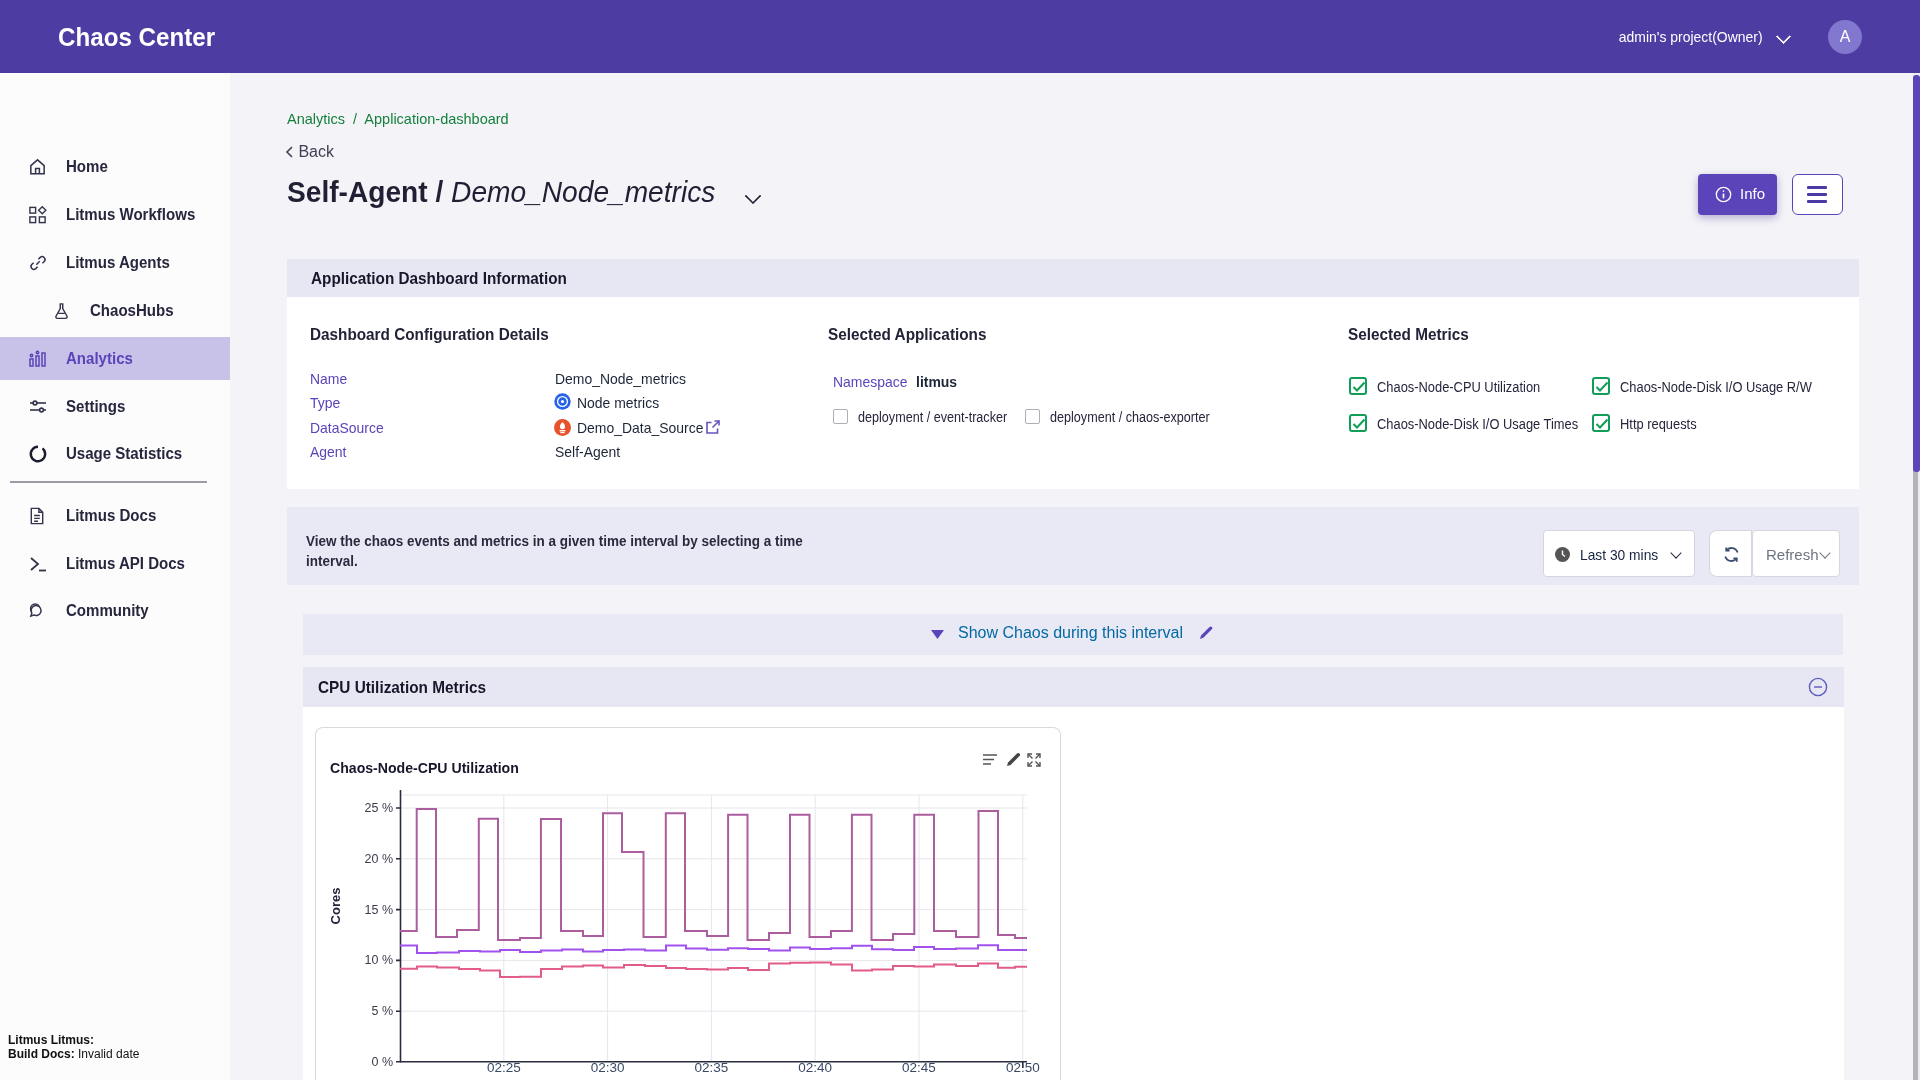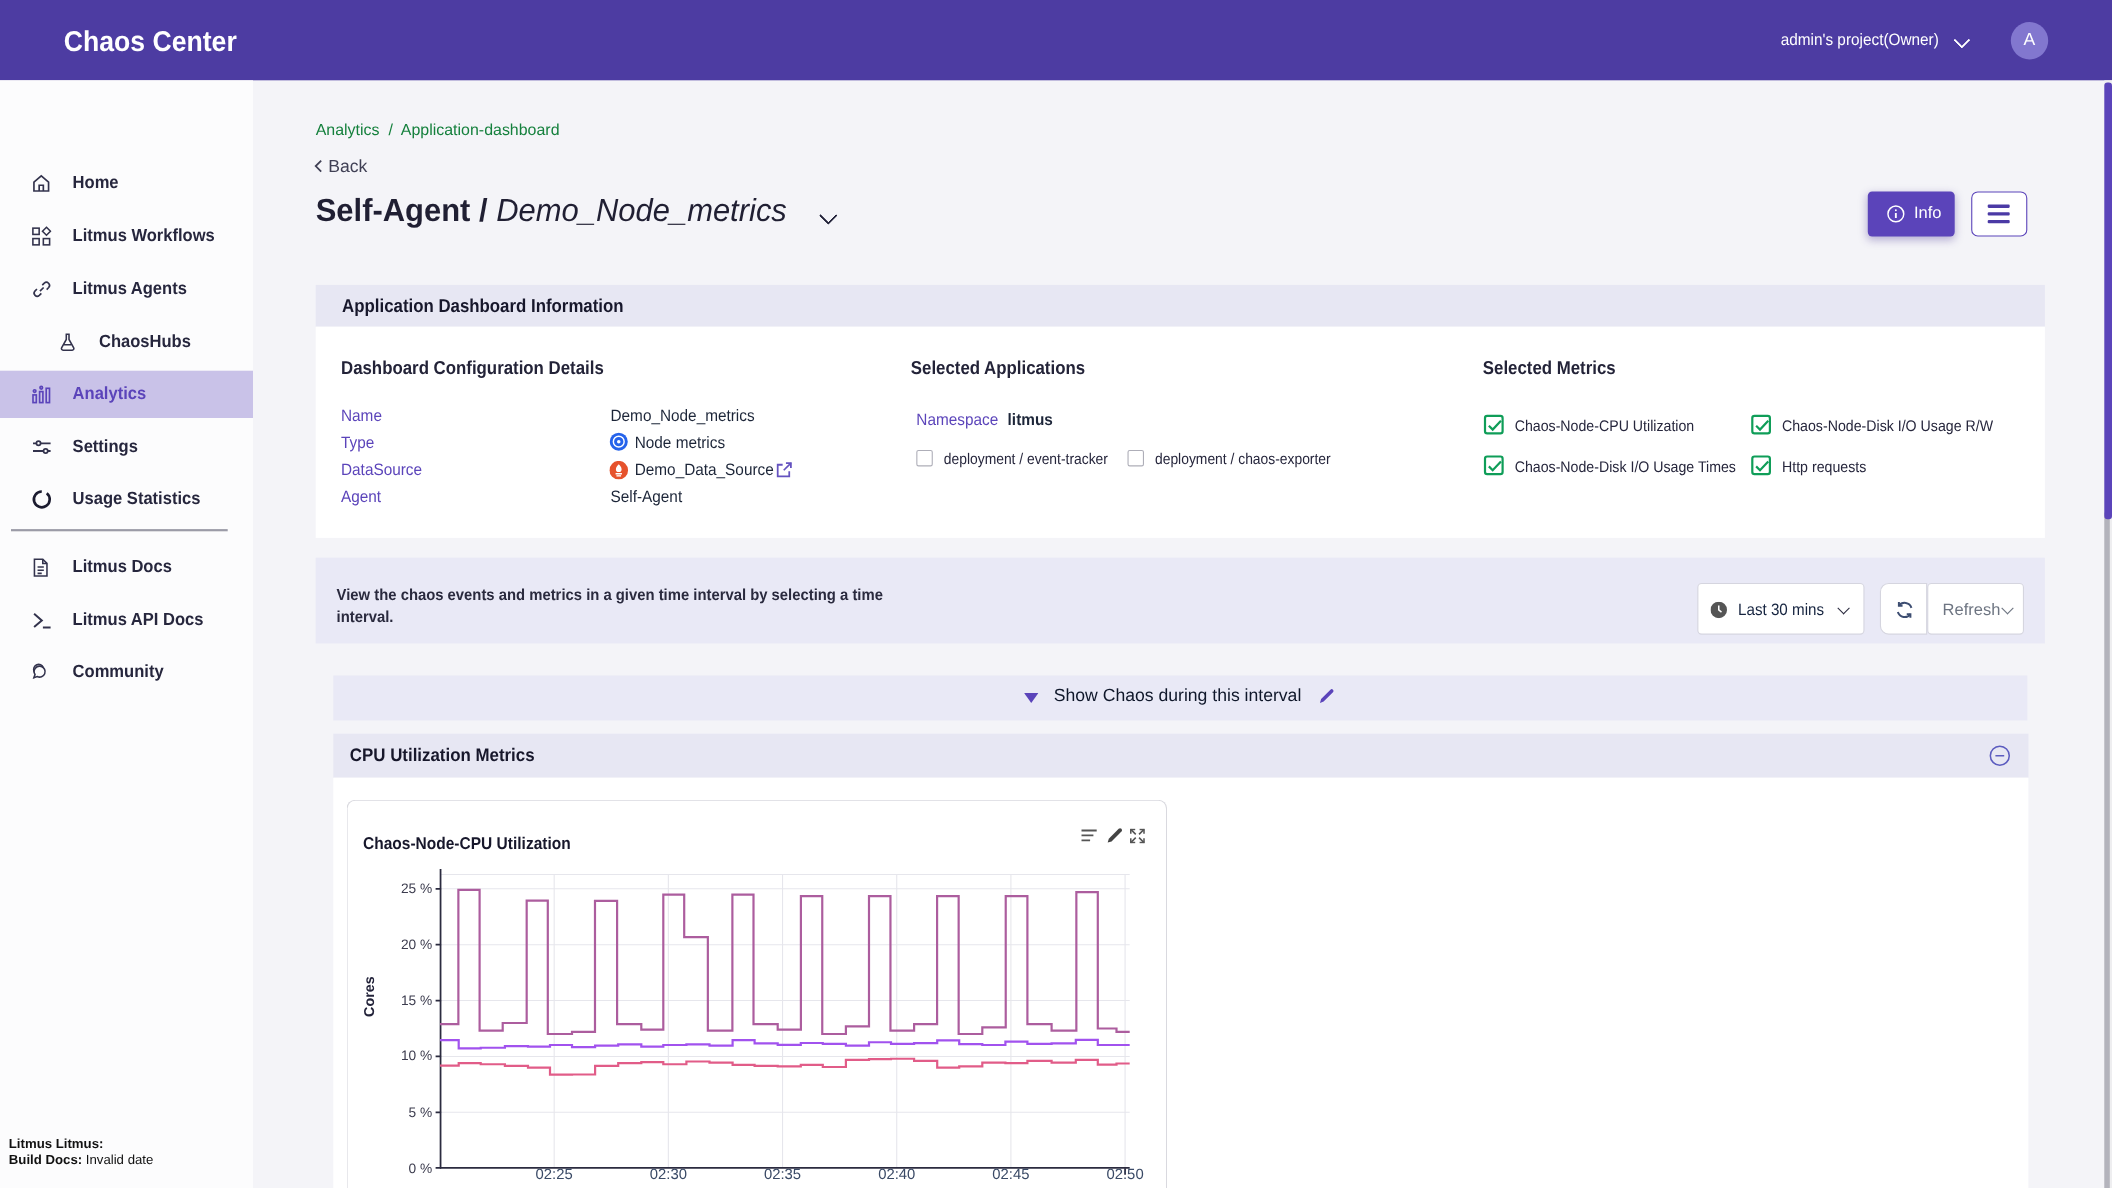--- a/index.html
+++ b/index.html
@@ -270,21 +270,21 @@
 </div>
 <div class="wbtn" style="left:1752px;top:530px;width:88px;height:47px;">
   <span style="position:absolute;left:13px;top:15px;font-size:15px;color:#6e7582;">Refresh</span>
   <div class="chev-sm" style="left:68px;top:18px;border-color:#6e7582;"></div>
 </div>
 
 <div class="chaosstrip">
   <svg style="position:absolute;left:628px;top:16px" width="13" height="9" viewBox="0 0 13 9">
       <path d="M0 0 H13 L6.5 9 Z" fill="#5b44ba"></path>
     </svg>
-  <span style="position:absolute;left:655px;top:10px;font-size:16px;color:#0f172a;font-weight:500;">Show Chaos during this interval</span>
+  <span style="position:absolute;left:655px;top:10px;font-size:16px;color:#0369a1;font-weight:500;">Show Chaos during this interval</span>
   <svg style="position:absolute;left:896px;top:12px" width="14" height="14" viewBox="0 0 14 14">
       <path d="M1 13 L2 9.5 L10.5 1 a1.6 1.6 0 0 1 2.3 2.3 L4.3 11.8 Z" fill="#5b44ba"></path>
     </svg>
 </div>
 
 <div class="p2head">
     <span>CPU Utilization Metrics</span>
   <svg style="position:absolute;left:1505px;top:10px" width="20" height="20" viewBox="0 0 20 20" fill="none" stroke="#5c5cbf" stroke-width="1.4">
       <circle cx="10" cy="10" r="8.6"></circle>
       <path d="M6 10 H14"></path>

